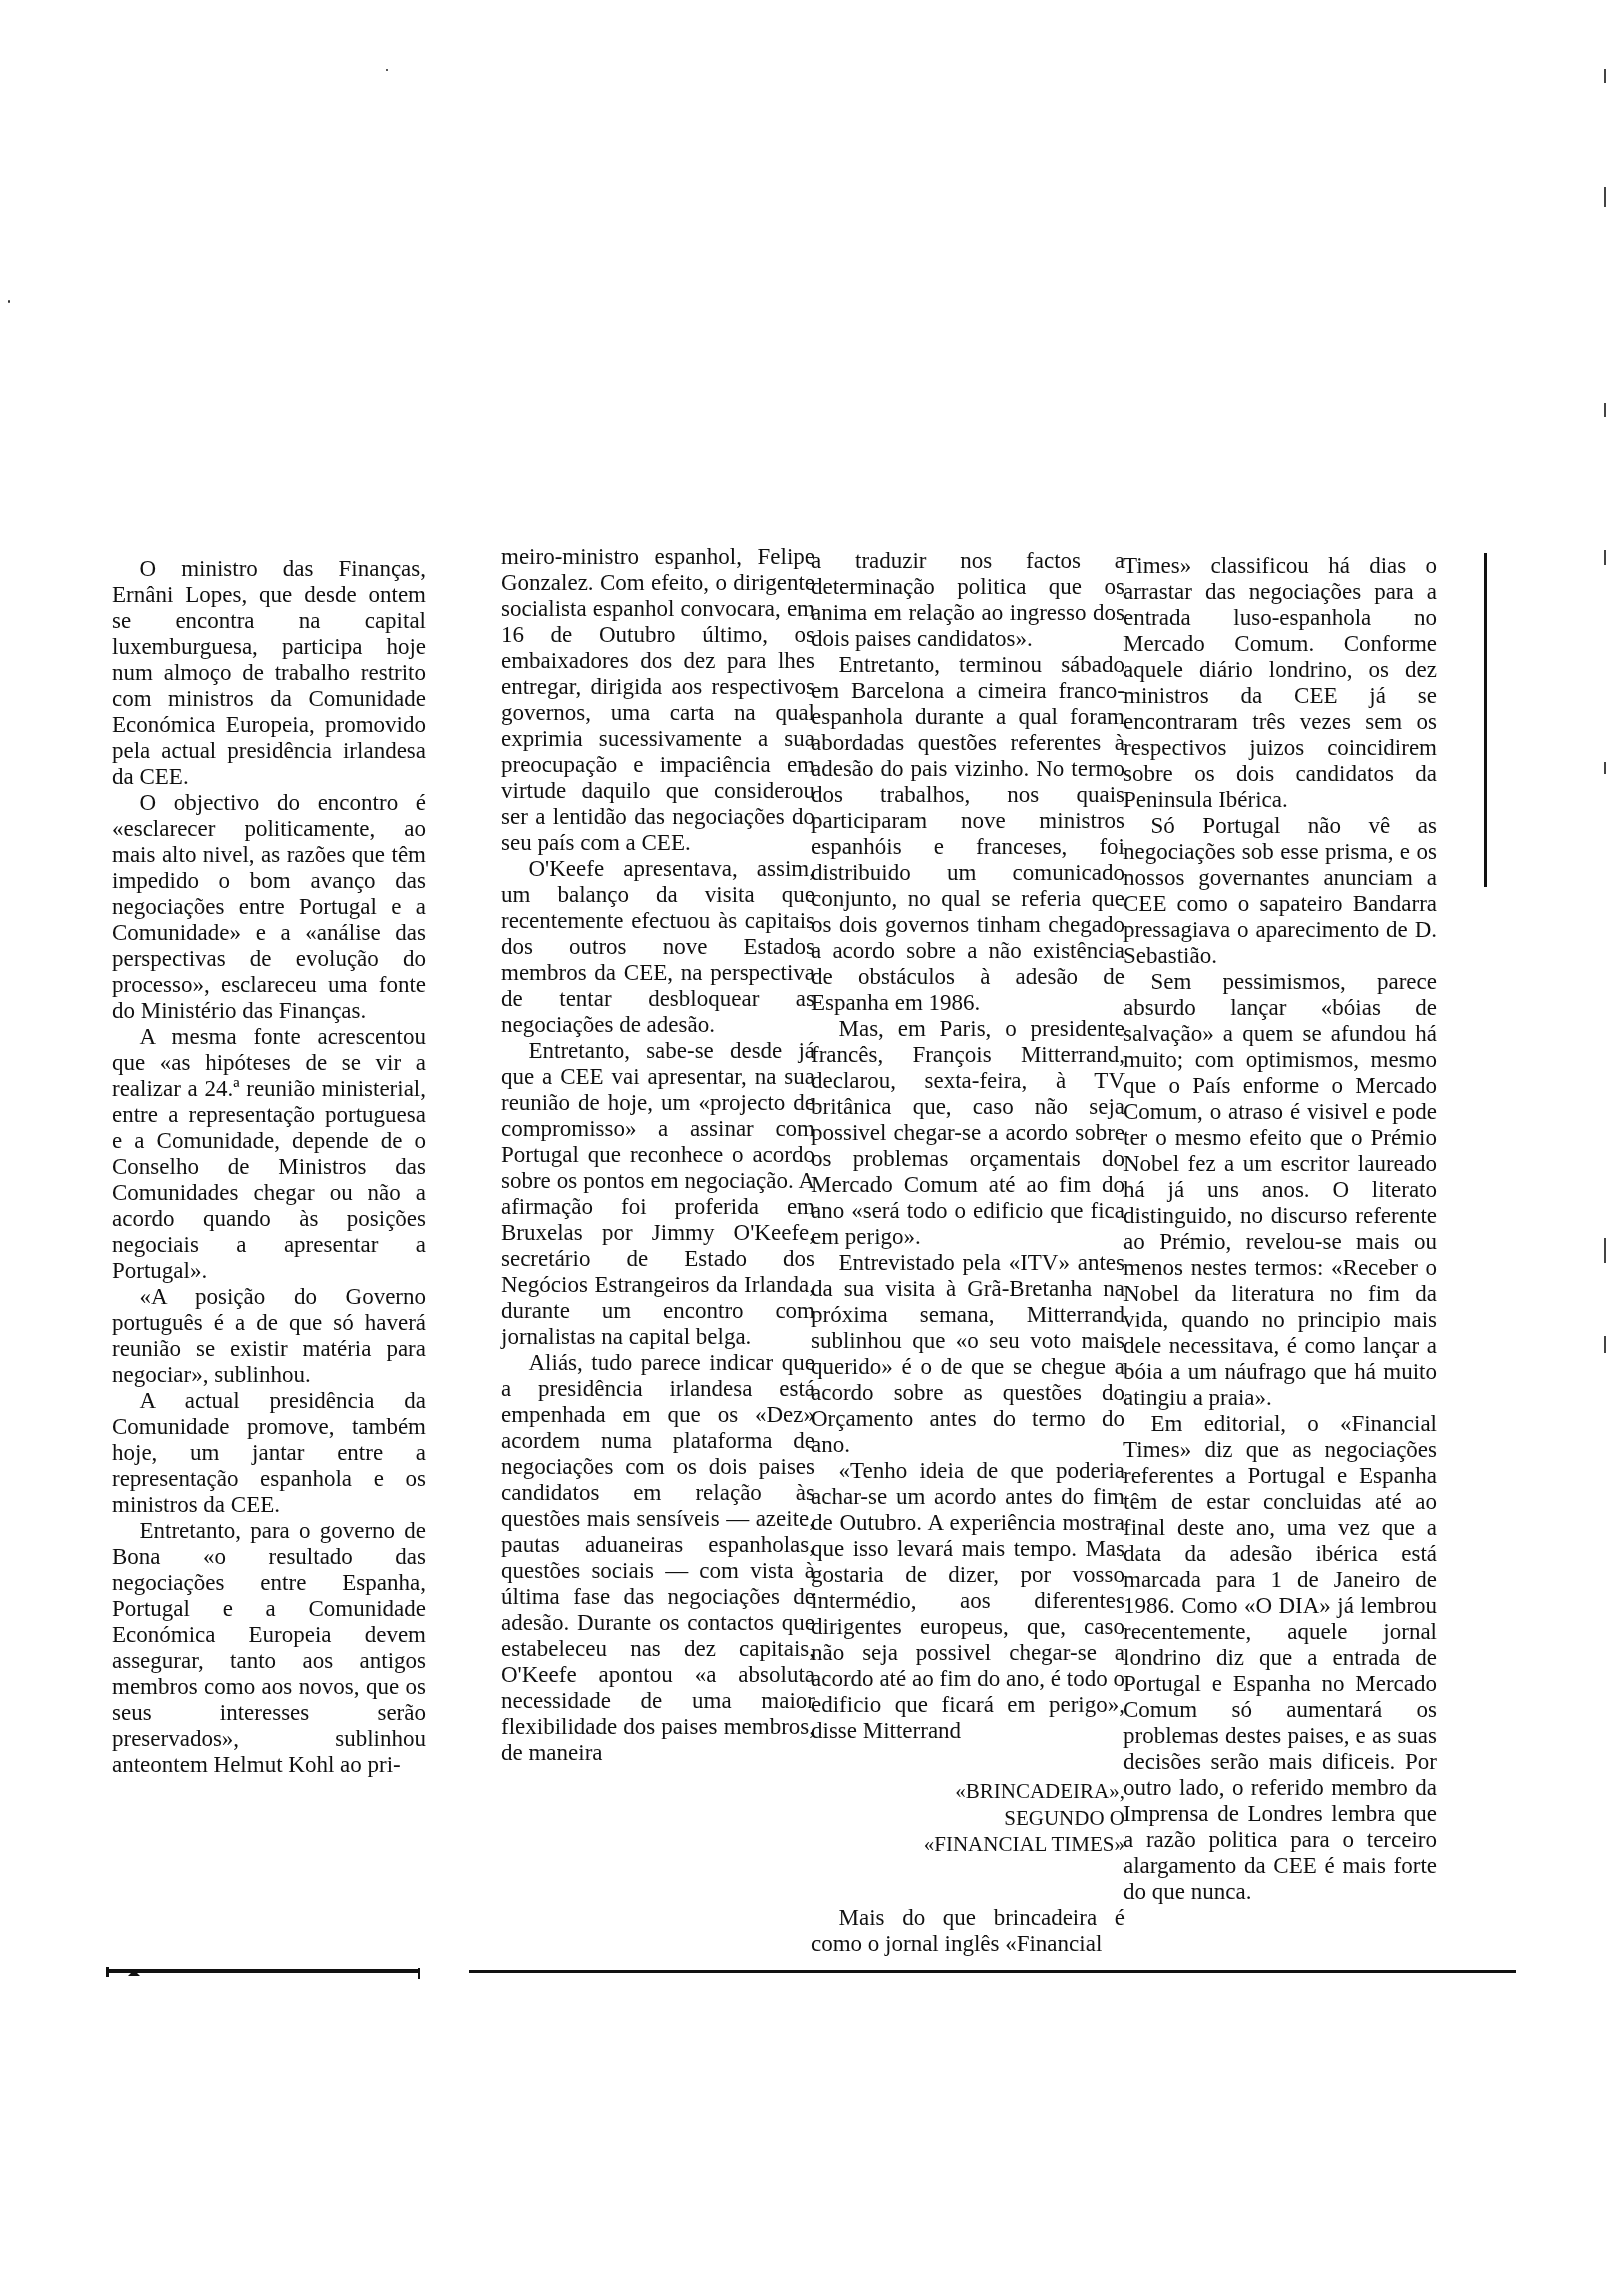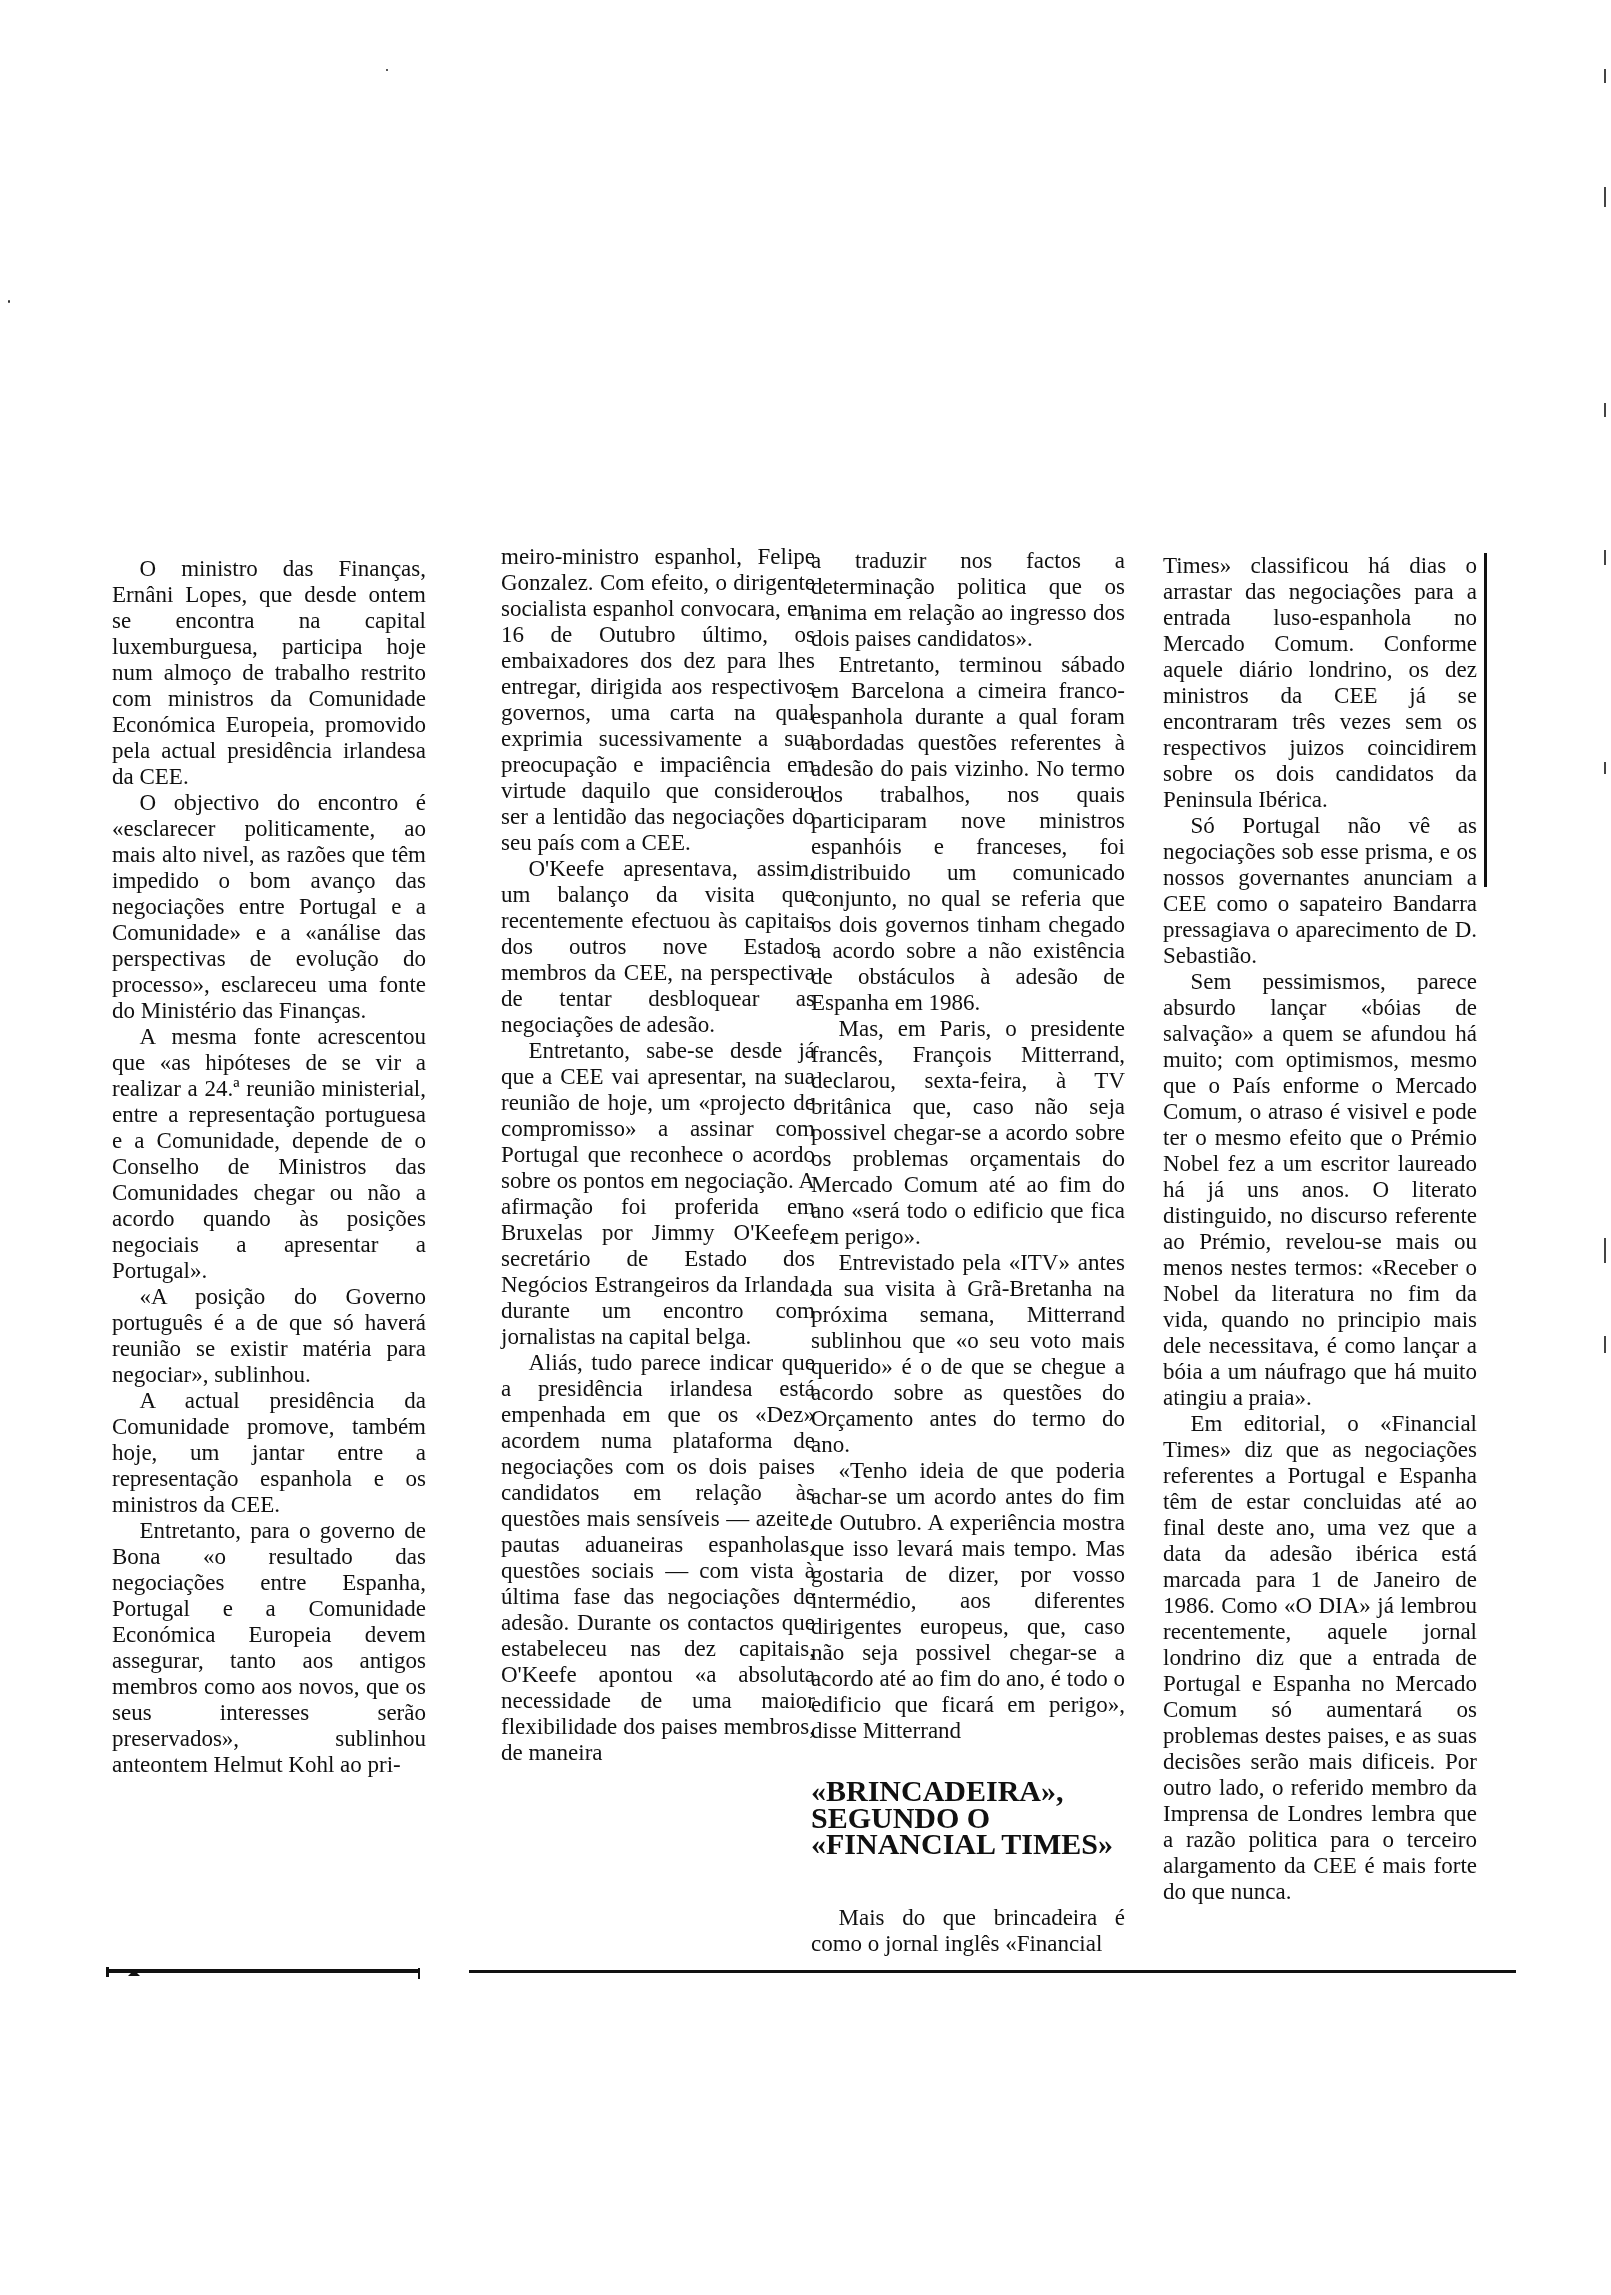--- a/index.html
+++ b/index.html
@@ -13,24 +13,24 @@
     .right-edge-ticks span { position: absolute; left: 2px; width: 1.5px; background: #444; }
     .column {
       position: absolute; top: 528px;
       font-size: 23px; line-height: 26px; text-align: justify;
       hyphens: none;
     }
     .column p { margin: 0; text-indent: 27.5px; }
     .col1 { left: 112px; width: 314px; margin-top: 28px; }
     .col2 { left: 469px; width: 314px; top: 544px; margin-left: 32px; }
     .col3 { left: 811px; width: 314px; top: 548px; }
-    .col4 { left: 1123px; width: 314px; top: 553px; margin-left: 40px; }
+    .col4 { left: 1123px; width: 314px; top: 553px; }
     .col4-rule { position: absolute; left: 1484px; top: 553px; width: 2.5px; height: 334px; background: #111; }
     .col-heading {
-      text-align: left; font-weight: bold; font-size: 30px; line-height: 26.5px;
+      text-align: right; font-weight: normal; font-size: 21px; line-height: 26.5px;
       margin: 34px 0 47px 0; text-indent: 0;
     }
     .col-heading p { text-indent: 0; }
     .bottom-rule { position: absolute; height: 3.9px; background: #111; top: 1969px; }
     .rule-1 { left: 106px; width: 314px; }
     .rule-1::before { content: ""; position: absolute; left: 0; top: -2px; width: 2.5px; height: 9.8px; background: #111; }
     .rule-1::after { content: ""; position: absolute; right: 0; top: -1px; width: 2.5px; height: 10.8px; background: #111; }
     .rule-1 .tri { position: absolute; left: 22px; top: 1px; width: 0; height: 0; border-left: 6.4px solid transparent; border-right: 6.4px solid transparent; border-bottom: 6.9px solid #111; }
     .rule-2 { left: 469px; width: 1047px; top: 1970px; height: 3.4px; }
   </style>

